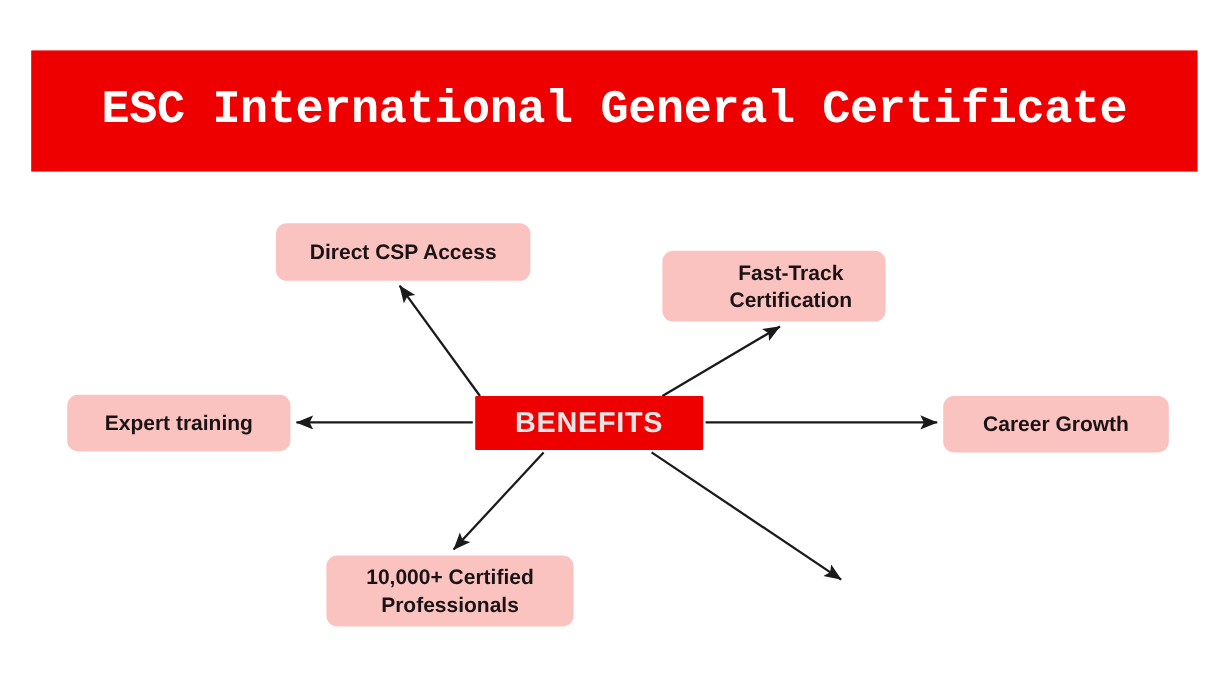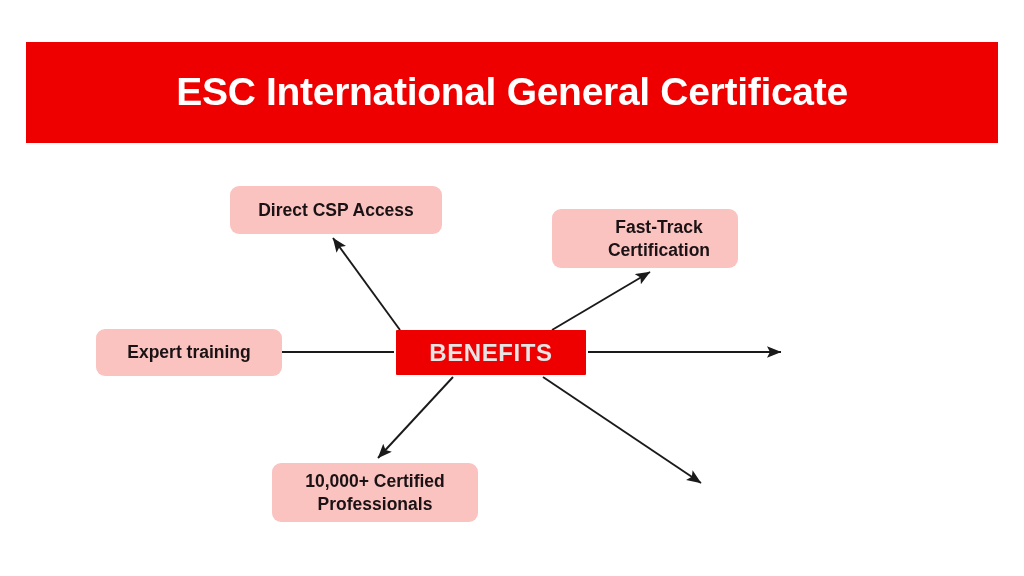--- a/index.html
+++ b/index.html
@@ -24,20 +24,21 @@
     position: absolute;
     left: 26px;
     top: 42px;
     width: 972px;
     height: 101px;
     background: #ee0000;
     display: flex;
     align-items: center;
     justify-content: center;
     box-sizing: border-box;
+    font-family: Liberation Mono, monospace;
   }
   .banner-title {
     color: #ffffff;
     font-size: 39px;
     font-weight: bold;
     letter-spacing: -0.3px;
     line-height: 1.1;
     text-align: center;
     white-space: nowrap;
   }
@@ -75,21 +76,21 @@
     color: #e5e5e5;
     font-size: 24px;
     font-weight: bold;
     letter-spacing: 0.6px;
     border-radius: 1px;
   }
 
   
   #node-direct-csp   { left: 230px; top: 186px; width: 212px; height: 48px; }
   #node-fast-track   { left: 552px; top: 209px; width: 186px; height: 59px; padding-left: 42px; }
-  #node-expert       { left: 56px;  top: 329px; width: 186px; height: 47px; margin-left: 40px; }
+  #node-expert       { left: 56px;  top: 329px; width: 186px; height: 47px; }
   #node-career       { left: 786px; top: 330px; width: 188px; height: 47px; }
   #node-professional { left: 272px; top: 463px; width: 206px; height: 59px; }
   #node-trusted      { left: 589px; top: 488px; width: 224px; height: 47px; }
   #node-benefits     { left: 396px; top: 330px; width: 190px; height: 45px; }
 
   .node-line { display: block; }
 </style>
 </head>
 <body>
 
@@ -127,20 +128,23 @@
     <div>
       <span class="node-line">Fast-Track</span>
       <span class="node-line">Certification</span>
     </div>
   </div>
 
   <div id="node-expert" class="node node-pink">
     <span class="node-line">Expert training</span>
   </div>
 
+  <div id="node-career" class="node node-pink">
+    <span class="node-line">Career Growth</span>
+  </div>
 
   <div id="node-professional" class="node node-pink">
     <div>
       <span class="node-line">10,000+ Certified</span>
       <span class="node-line">Professionals</span>
     </div>
   </div>
 
 
   <div id="node-benefits" class="node node-center">

